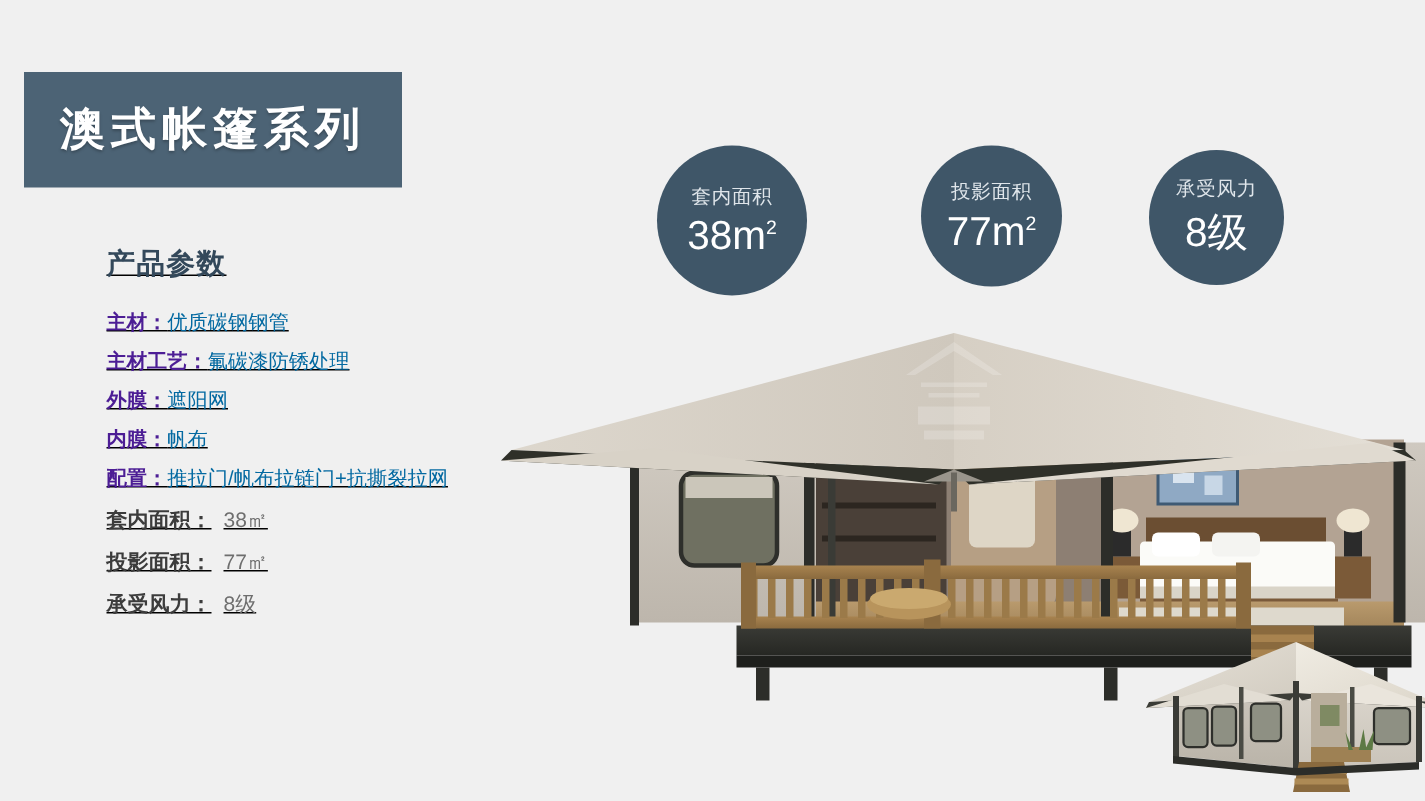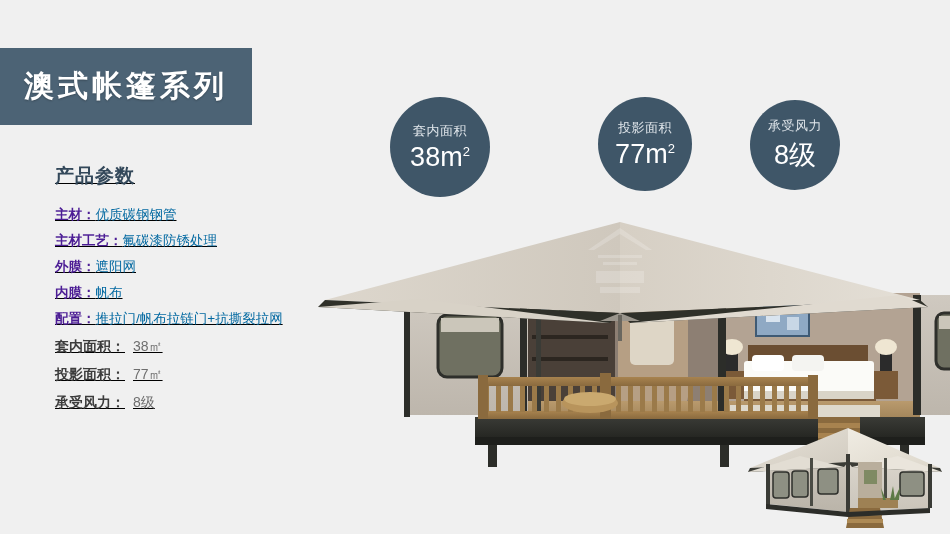--- a/index.html
+++ b/index.html
@@ -2,21 +2,21 @@
 <html lang="zh"><head>
 <meta charset="utf-8">
 <style>
   * { margin:0; padding:0; box-sizing:border-box; }
   body {
     width:950px; height:534px; overflow:hidden;
     background:#f0f0f0;
     font-family:"Liberation Sans","DejaVu Sans",sans-serif;
     position:relative;
   }
-  .stage { position:absolute; inset:0; }
+  .stage { position:absolute; inset:0;margin-left:16px; }
 
   
   .title-banner {
     position:absolute; left:0; top:48px; width:252px; height:77px;
     background:#4c6375;
     display:flex; align-items:center; justify-content:center;
   }
   .title-banner .t {
     color:#ffffff; font-size:30px; font-weight:bold;
     letter-spacing:4px; text-shadow:0 1px 2px rgba(0,0,0,.25);
@@ -40,21 +40,21 @@
   
   .badge {
     position:absolute; border-radius:50%;
     background:#3f5668; color:#fff;
     display:flex; flex-direction:column;
     align-items:center; justify-content:center;
   }
   .badge .cap { font-size:13px; color:#dfe5ea; letter-spacing:.5px; }
   .badge .val { font-size:27px; font-weight:300; margin-top:2px; letter-spacing:0; }
   .badge .val sup { font-size:13px; vertical-align:super; }
-  #badge1 { left:390px; top:97px; width:100px; height:100px; }
+  #badge1 { left:422px; top:97px; width:100px; height:100px; }
   #badge2 { left:598px; top:97px; width:94px; height:94px; }
   #badge3 { left:750px; top:100px; width:90px; height:90px; }
 
   
   .tent-wrap { position:absolute; left:300px; top:195px; width:650px; height:290px; }
   .tent-svg { width:100%; height:100%; display:block; }
 
   
   .mini-wrap { position:absolute; left:740px; top:412px; width:210px; height:122px; }
   .mini-svg { width:100%; height:100%; display:block; }

